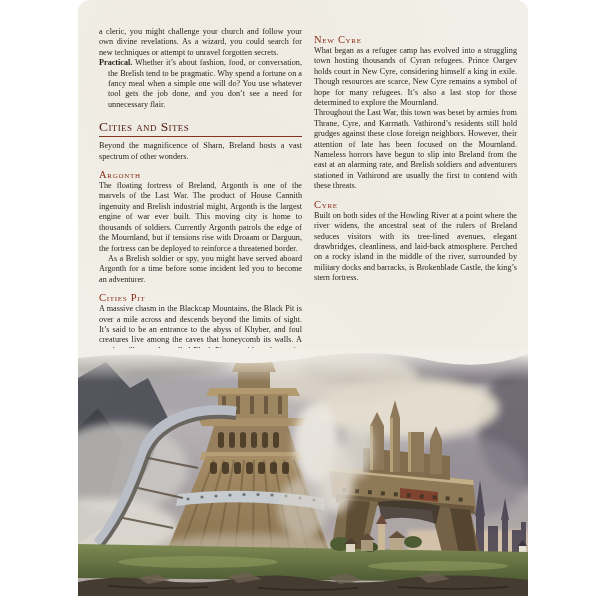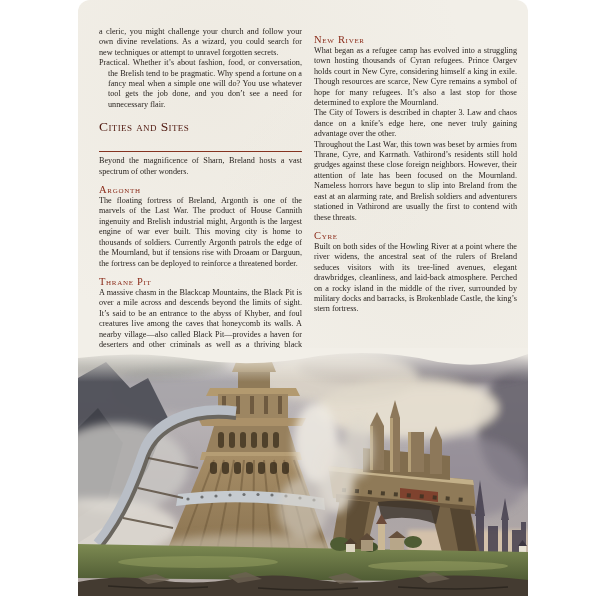--- a/index.html
+++ b/index.html
@@ -19,27 +19,27 @@
   .columns{
     position:absolute;top:27px;left:21px;display:flex;gap:12px;
   }
   .col{width:203px;height:324px;overflow:hidden;}
   p.body{
     margin:0;font-size:8.2px;line-height:10.4px;color:var(--body-text,#241f1b);
     text-align:justify;
   }
   p.indent{text-indent:9px;}
   p.hang{padding-left:9px;text-indent:-9px;}
-  p.hang b{font-weight:normal;}
+  p.hang b{font-weight:bold;}
   h2.section{
     margin:10px 0 4px 0;font-weight:normal;
     font-variant:small-caps;font-size:13.5px;letter-spacing:.4px;
     color:var(--section-heading,#4f180f);
     border-bottom:1px solid var(--section-rule,#85321f);
-    padding-bottom:17px;line-height:14px;
+    padding-bottom:2px;line-height:14px;
   }
   h3.sub{
     margin:7px 0 1px 0;font-weight:normal;
     font-variant:small-caps;font-size:10.5px;letter-spacing:.7px;
     color:var(--subheading,#8a2a18);line-height:11px;
   }
   .art-caption{
     position:absolute;top:359px;left:352px;
     font-size:5.6px;letter-spacing:1.7px;text-transform:uppercase;
     color:var(--caption,#8b8b84);
@@ -56,29 +56,29 @@
 
   <div class="columns">
 
     <div class="col">
       <p class="body">a cleric, you might challenge your church and follow your own divine revelations. As a wizard, you could search for new techniques or attempt to unravel forgotten secrets.</p>
       <p class="body hang"><b>Practical.</b> <span>Whether it’s about fashion, food, or conversation, the Brelish tend to be pragmatic. Why spend a fortune on a fancy meal when a simple one will do? You use whatever tool gets the job done, and you don’t see a need for unnecessary flair.</span></p>
       <h2 class="section">Cities and Sites</h2>
       <p class="body">Beyond the magnificence of Sharn, Breland hosts a vast spectrum of other wonders.</p>
       <h3 class="sub">Argonth</h3>
       <p class="body">The floating fortress of Breland, Argonth is one of the marvels of the Last War. The product of House Cannith ingenuity and Brelish industrial might, Argonth is the largest engine of war ever built. This moving city is home to thousands of soldiers. Currently Argonth patrols the edge of the Mournland, but if tensions rise with Droaam or Darguun, the fortress can be deployed to reinforce a threatened border.</p>
-      <h3 class="sub">Thrane Pit</h3>
+      <p class="body indent">As a Brelish soldier or spy, you might have served aboard Argonth for a time before some incident led you to become an adventurer.</p>
+      <h3 class="sub">Cities Pit</h3>
       <p class="body">A massive chasm in the Blackcap Mountains, the Black Pit is over a mile across and descends beyond the limits of sight. It’s said to be an entrance to the abyss of Khyber, and foul creatures live among the caves that honeycomb its walls. A nearby village—also called Black Pit—provides a haven for deserters and other criminals as well as a thriving black market.</p>
 
     </div>
 
     <div class="col">
-      <h3 class="sub">New River</h3>
+      <h3 class="sub">New Cyre</h3>
       <p class="body">What began as a refugee camp has evolved into a struggling town hosting thousands of Cyran refugees. Prince Oargev holds court in New Cyre, considering himself a king in exile. Though resources are scarce, New Cyre remains a symbol of hope for many refugees. It’s also a last stop for those determined to explore the Mournland.</p>
-      <p class="body">The City of Towers is described in chapter 3. Law and chaos dance on a knife’s edge here, one never truly gaining advantage over the other.</p>
       <p class="body">Throughout the Last War, this town was beset by armies from Thrane, Cyre, and Karrnath. Vathirond’s residents still hold grudges against these close foreign neighbors. However, their attention of late has been focused on the Mournland. Nameless horrors have begun to slip into Breland from the east at an alarming rate, and Brelish soldiers and adventurers stationed in Vathirond are usually the first to contend with these threats.</p>
       <h3 class="sub">Cyre</h3>
       <p class="body">Built on both sides of the Howling River at a point where the river widens, the ancestral seat of the rulers of Breland seduces visitors with its tree-lined avenues, elegant drawbridges, cleanliness, and laid-back atmosphere. Perched on a rocky island in the middle of the river, surrounded by military docks and barracks, is Brokenblade Castle, the king’s stern fortress.</p>
 
     </div>
 
   </div>
 
   <div class="art-caption">Argonth</div>
 

